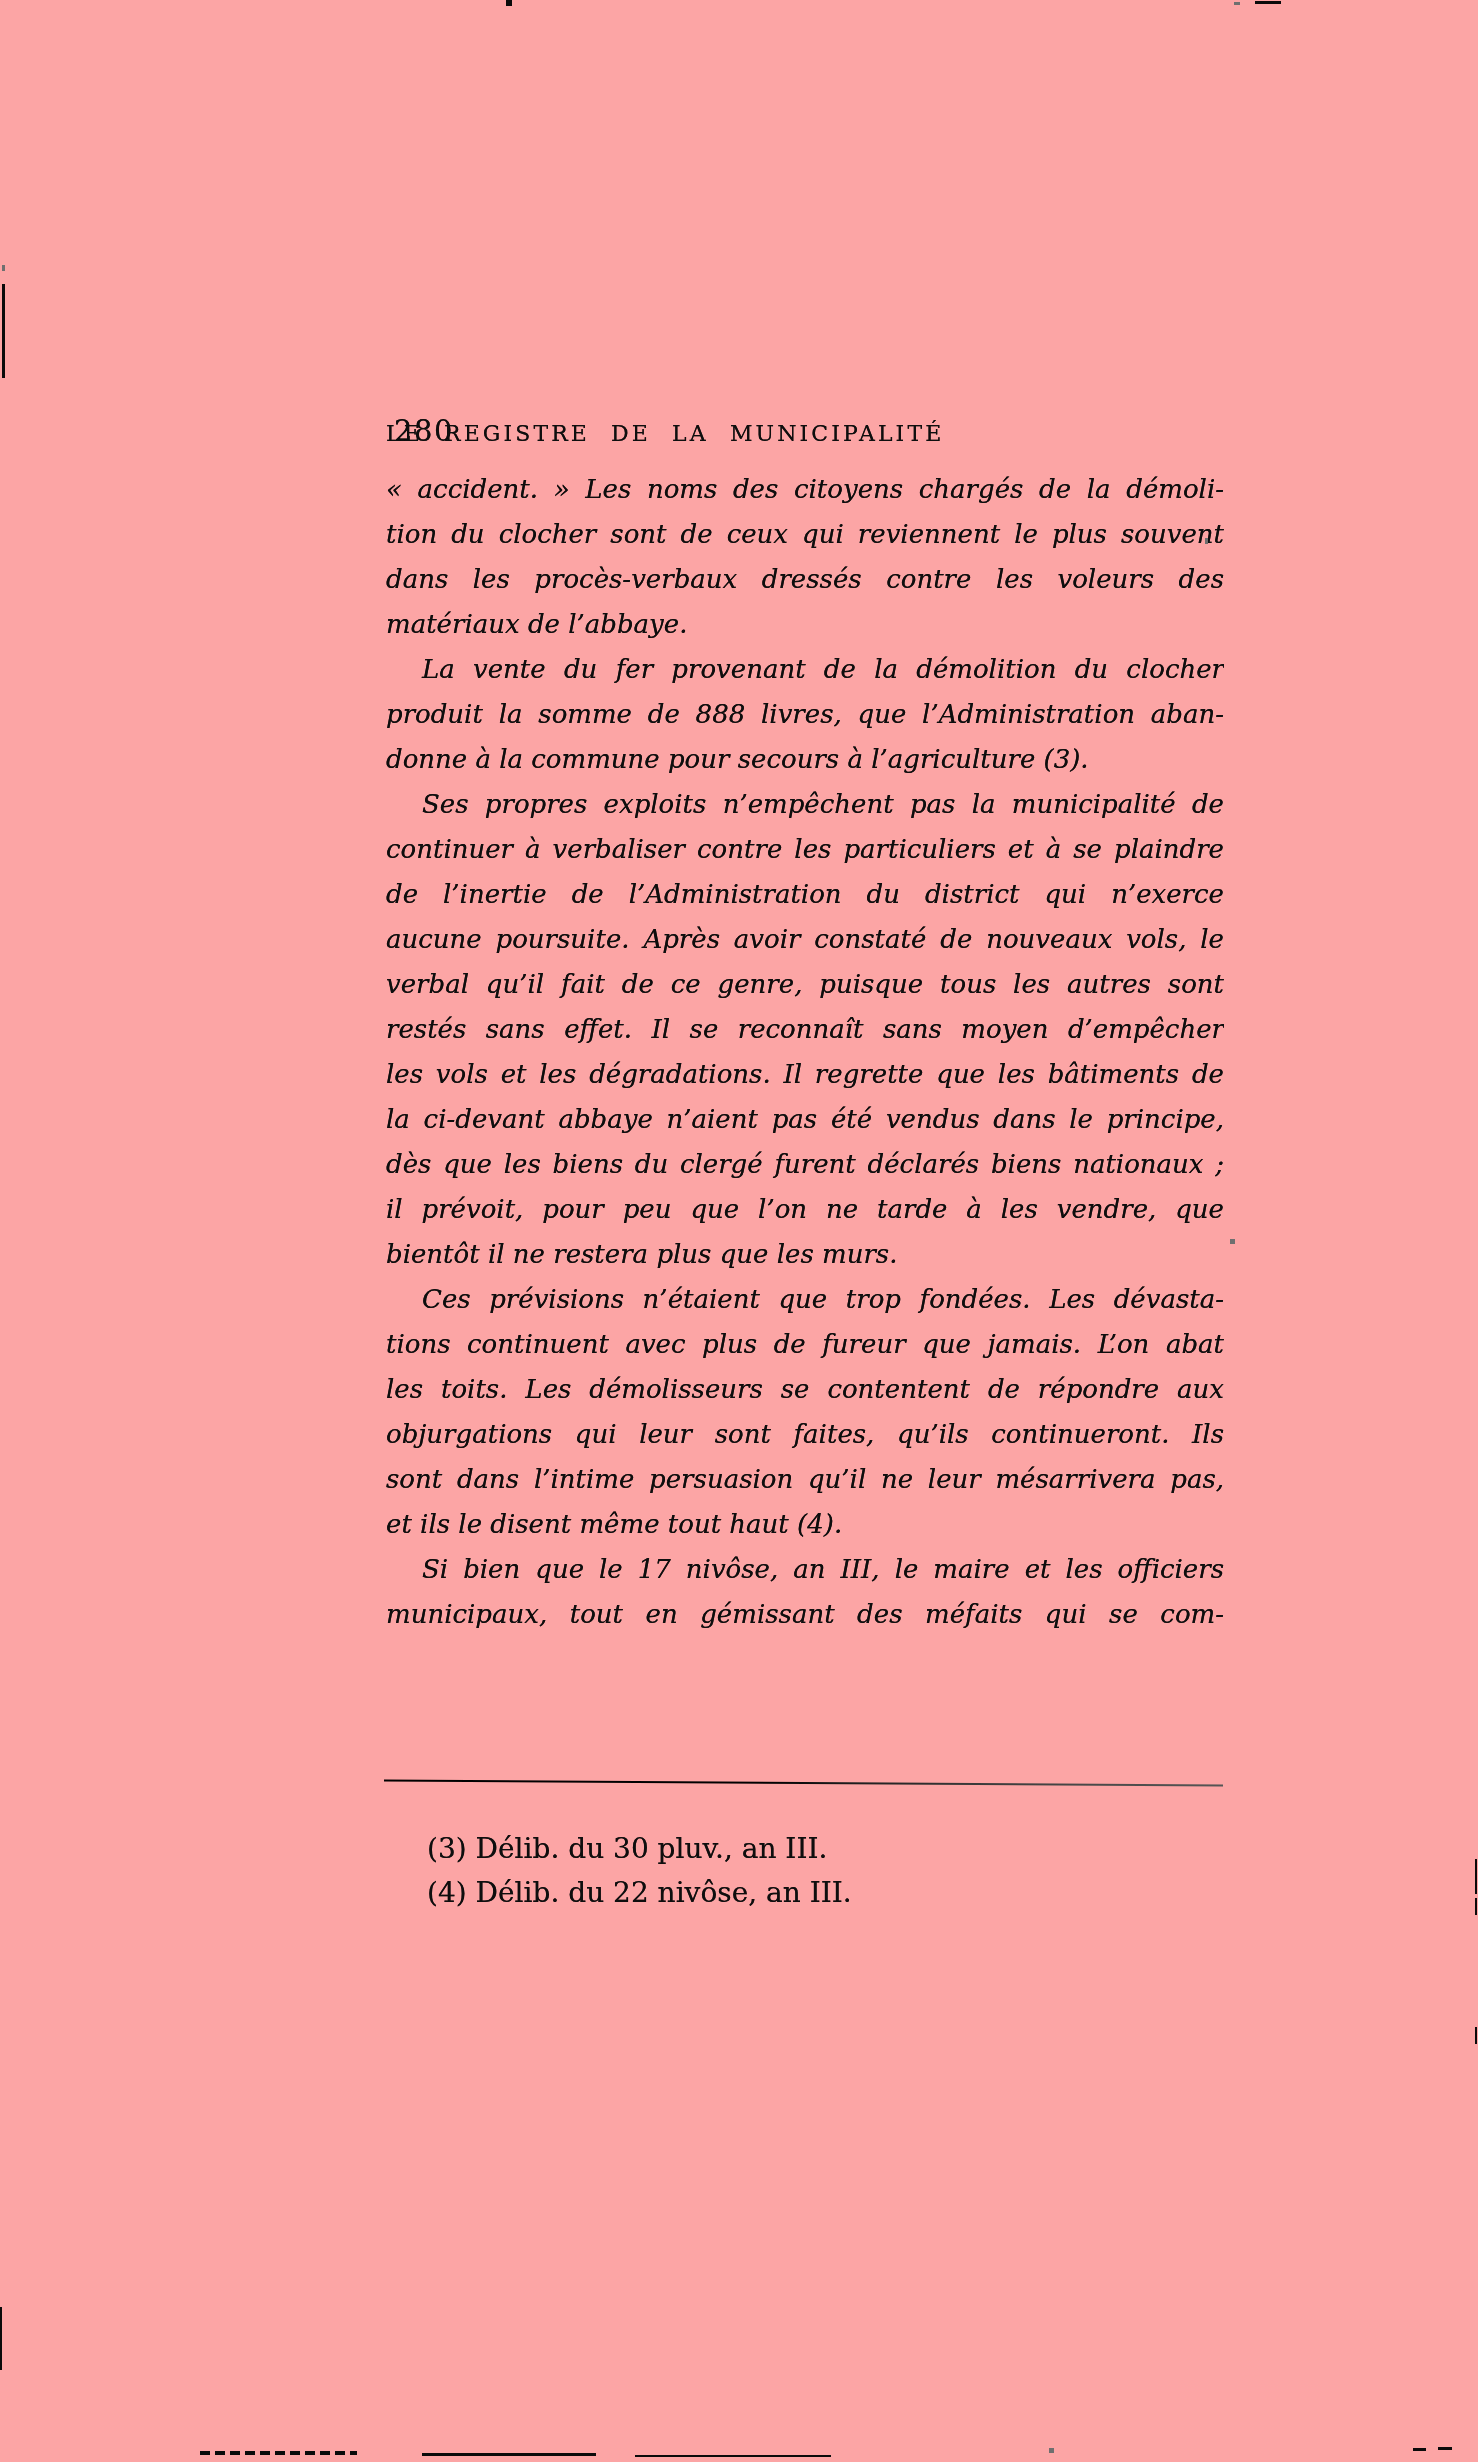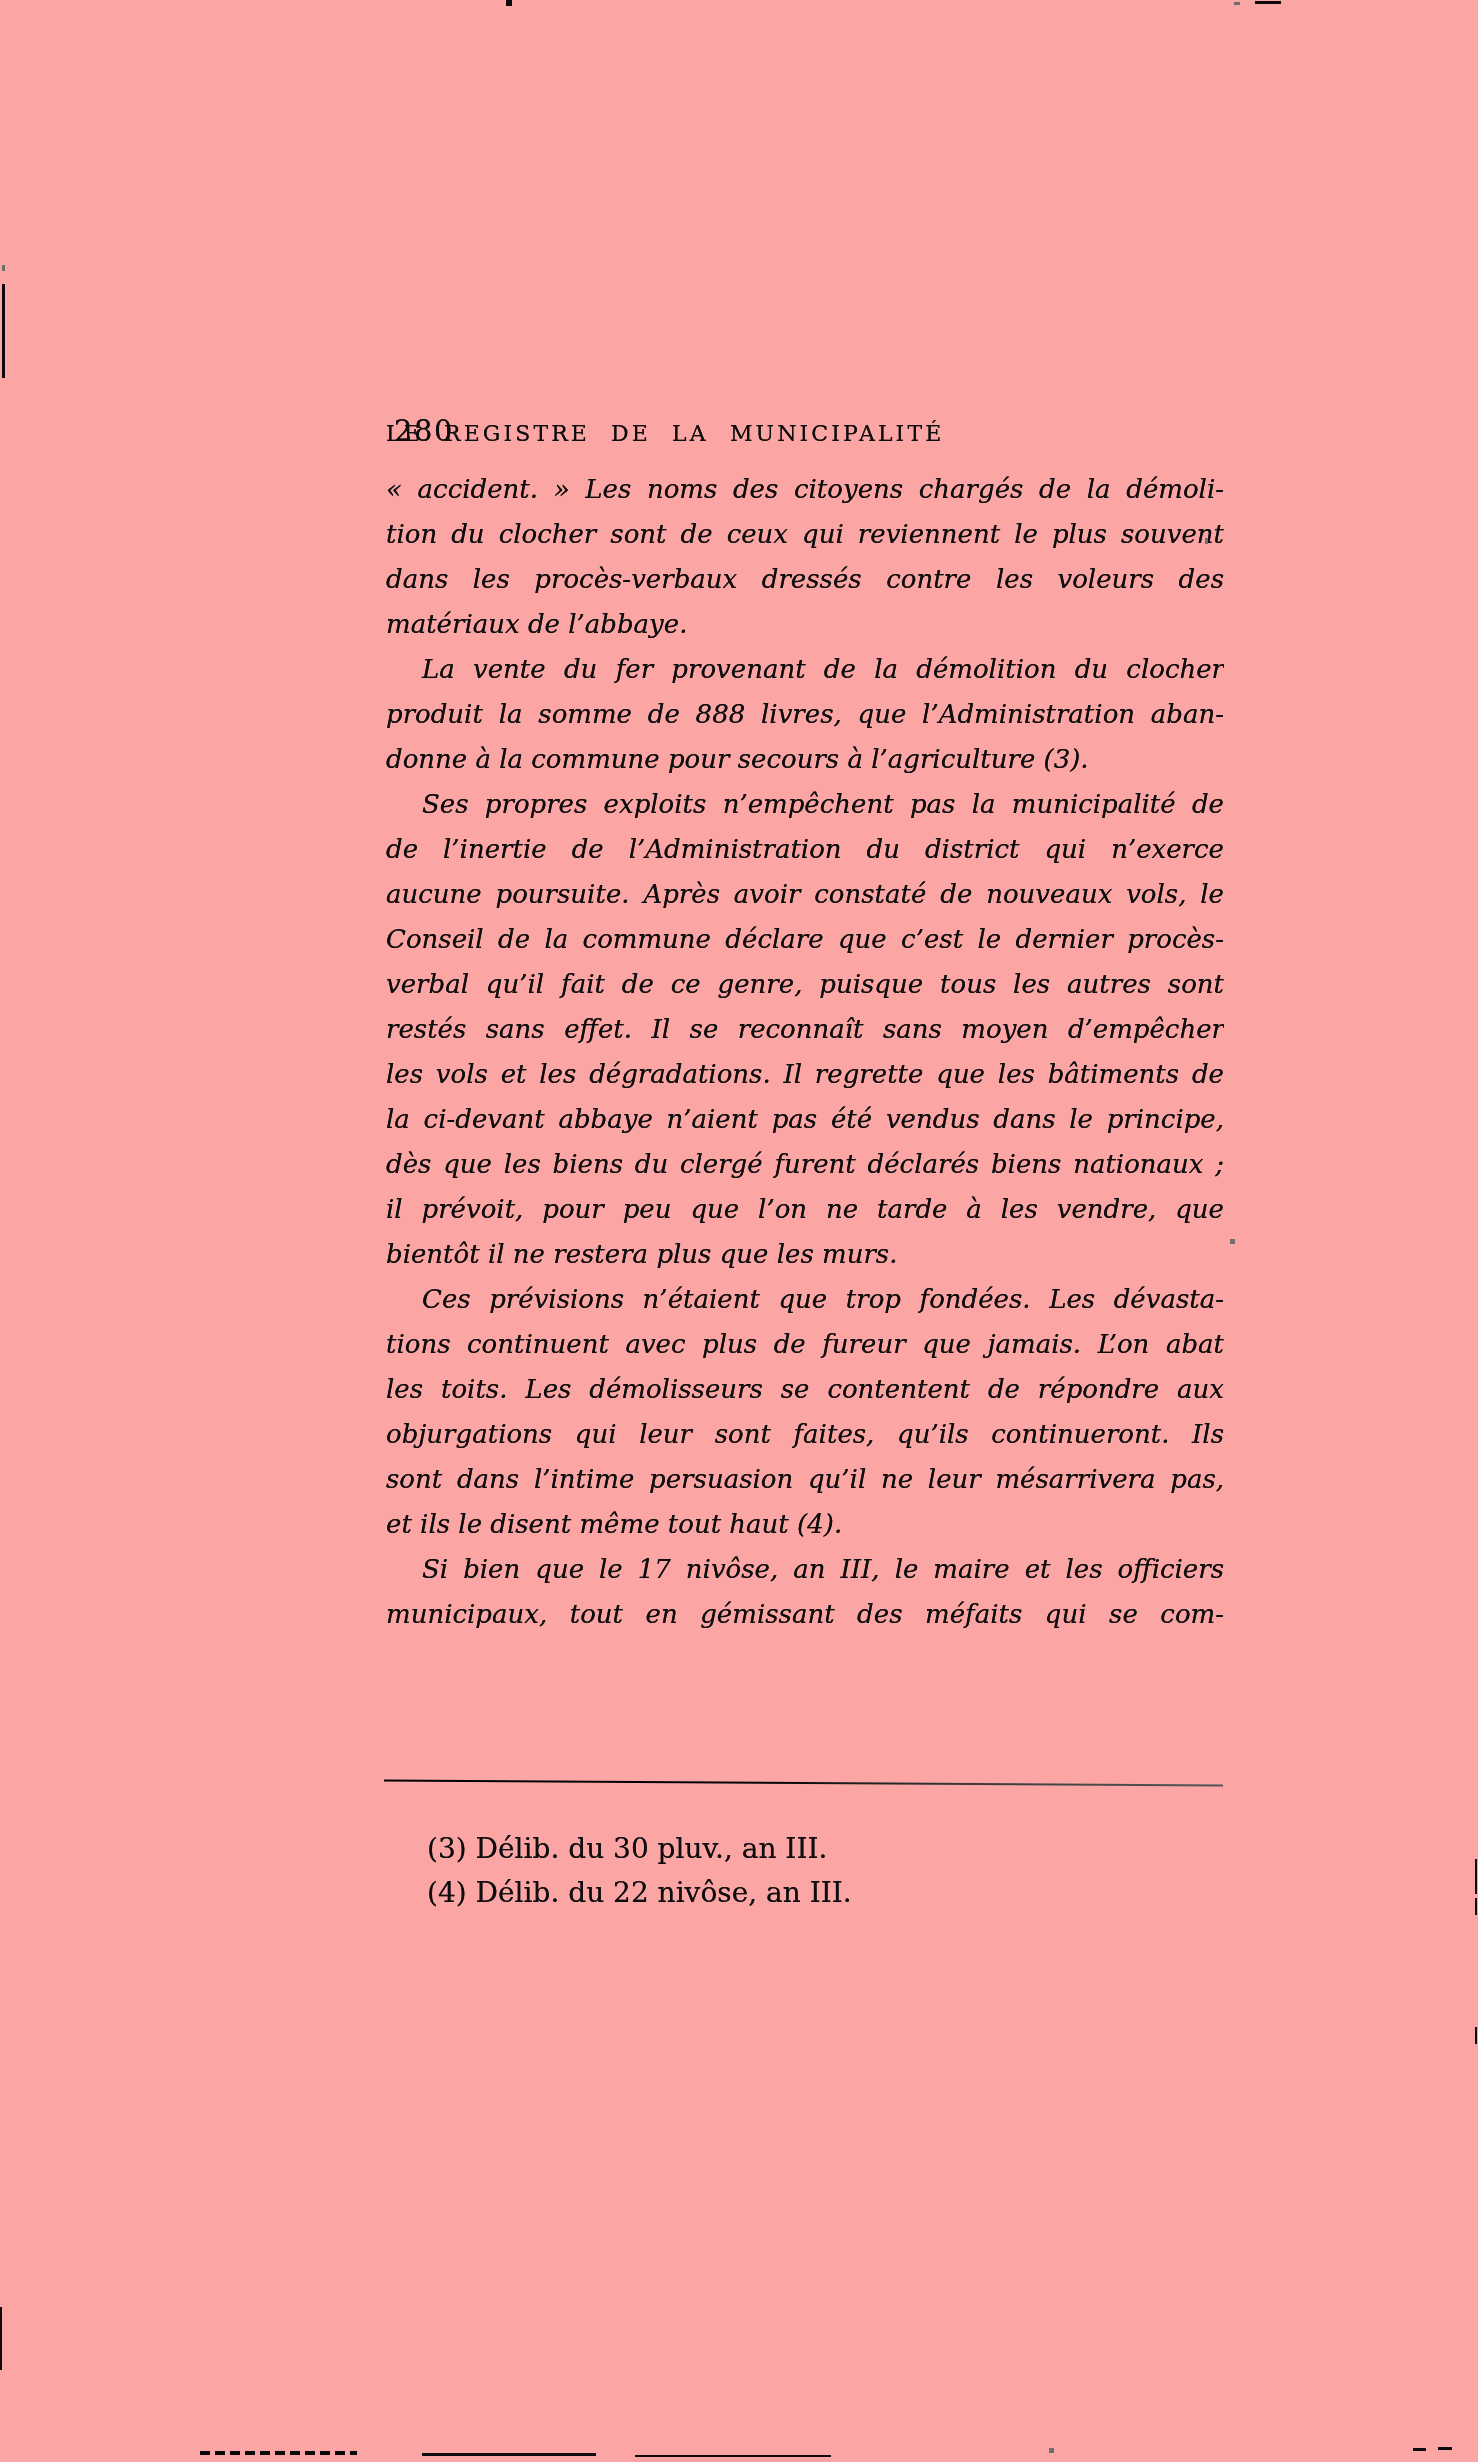--- a/index.html
+++ b/index.html
@@ -71,23 +71,23 @@
 
   <div class="bodytext">
       <div class="line">« accident. » Les noms des citoyens chargés de la démoli-</div>
       <div class="line">tion du clocher sont de ceux qui reviennent le plus souvent</div>
       <div class="line">dans les procès-verbaux dressés contre les voleurs des</div>
       <div class="line last">matériaux de l’abbaye.</div>
       <div class="line indent">La vente du fer provenant de la démolition du clocher</div>
       <div class="line">produit la somme de 888 livres, que l’Administration aban-</div>
       <div class="line last">donne à la commune pour secours  à l’agriculture (3).</div>
       <div class="line indent">Ses propres exploits n’empêchent pas la municipalité de</div>
+      <div class="line">continuer à verbaliser contre les particuliers et à se plaindre</div>
       <div class="line">de l’inertie de l’Administration du district qui n’exerce</div>
       <div class="line">aucune poursuite. Après avoir constaté de nouveaux vols, le</div>
-      <div class="line">Conseil de la commune déclare que c’est le dernier procès-</div>
       <div class="line">verbal qu’il fait de ce genre, puisque tous les  autres sont</div>
       <div class="line">restés sans effet. Il se reconnaît sans moyen d’empêcher</div>
       <div class="line">les vols et les dégradations. Il regrette que les bâtiments de</div>
       <div class="line">la ci-devant abbaye n’aient pas été vendus dans le principe,</div>
       <div class="line">dès que les biens du clergé furent déclarés biens nationaux ;</div>
       <div class="line">il prévoit, pour peu que l’on ne tarde à les vendre, que</div>
       <div class="line last">bientôt il ne restera plus que les murs.</div>
       <div class="line indent">Ces prévisions n’étaient que trop fondées. Les dévasta-</div>
       <div class="line">tions continuent avec plus de fureur que jamais. L’on abat</div>
       <div class="line">les toits. Les démolisseurs se contentent de répondre aux</div>

